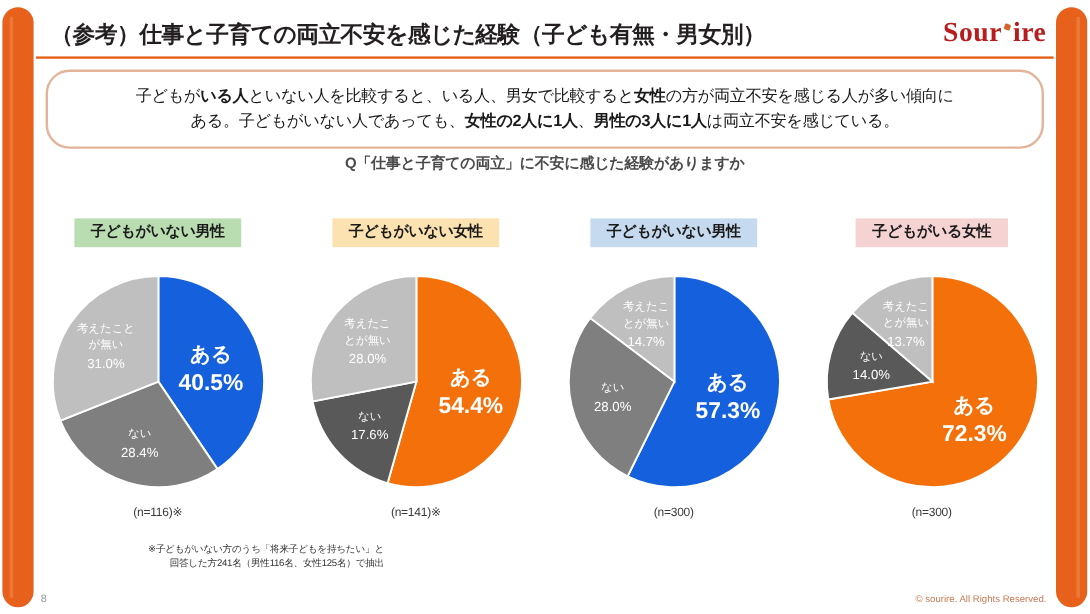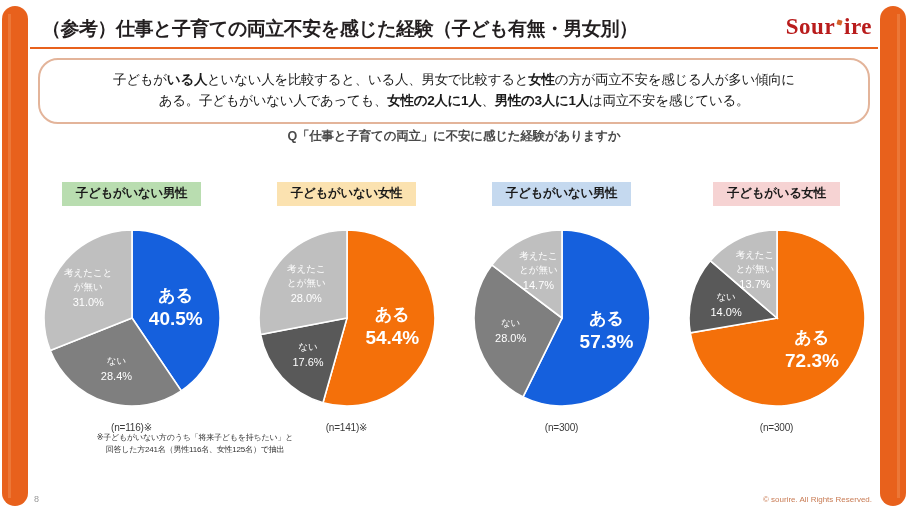--- a/index.html
+++ b/index.html
@@ -92,22 +92,22 @@
 
   
   .sliceText{font-family:"Liberation Sans","DejaVu Sans",sans-serif;}
   .t-main-l1{font-size:17px;font-weight:700;fill:#ffffff;}
   .t-main-l2{font-size:19px;font-weight:700;fill:#ffffff;}
   .t-sub{font-size:9.5px;fill:#ffffff;}
   .t-subpct{font-size:11px;fill:#ffffff;}
 
   
   .footnote{
-    position:absolute;left:40px;top:432px;
-    font-size:8px;color:#333;line-height:1.5;text-align:center;width:250px;
+    position:absolute;left:40px;top:452px;
+    font-size:8px;color:#333;line-height:1.5;text-align:right;width:250px;
     letter-spacing:-0.2px;
   }
 
   
   .pageno{
     position:absolute;left:4px;bottom:8px;font-size:9px;color:#999;
   }
   .copyright{
     position:absolute;right:6px;bottom:8px;font-size:8px;color:#C97C55;
   }

